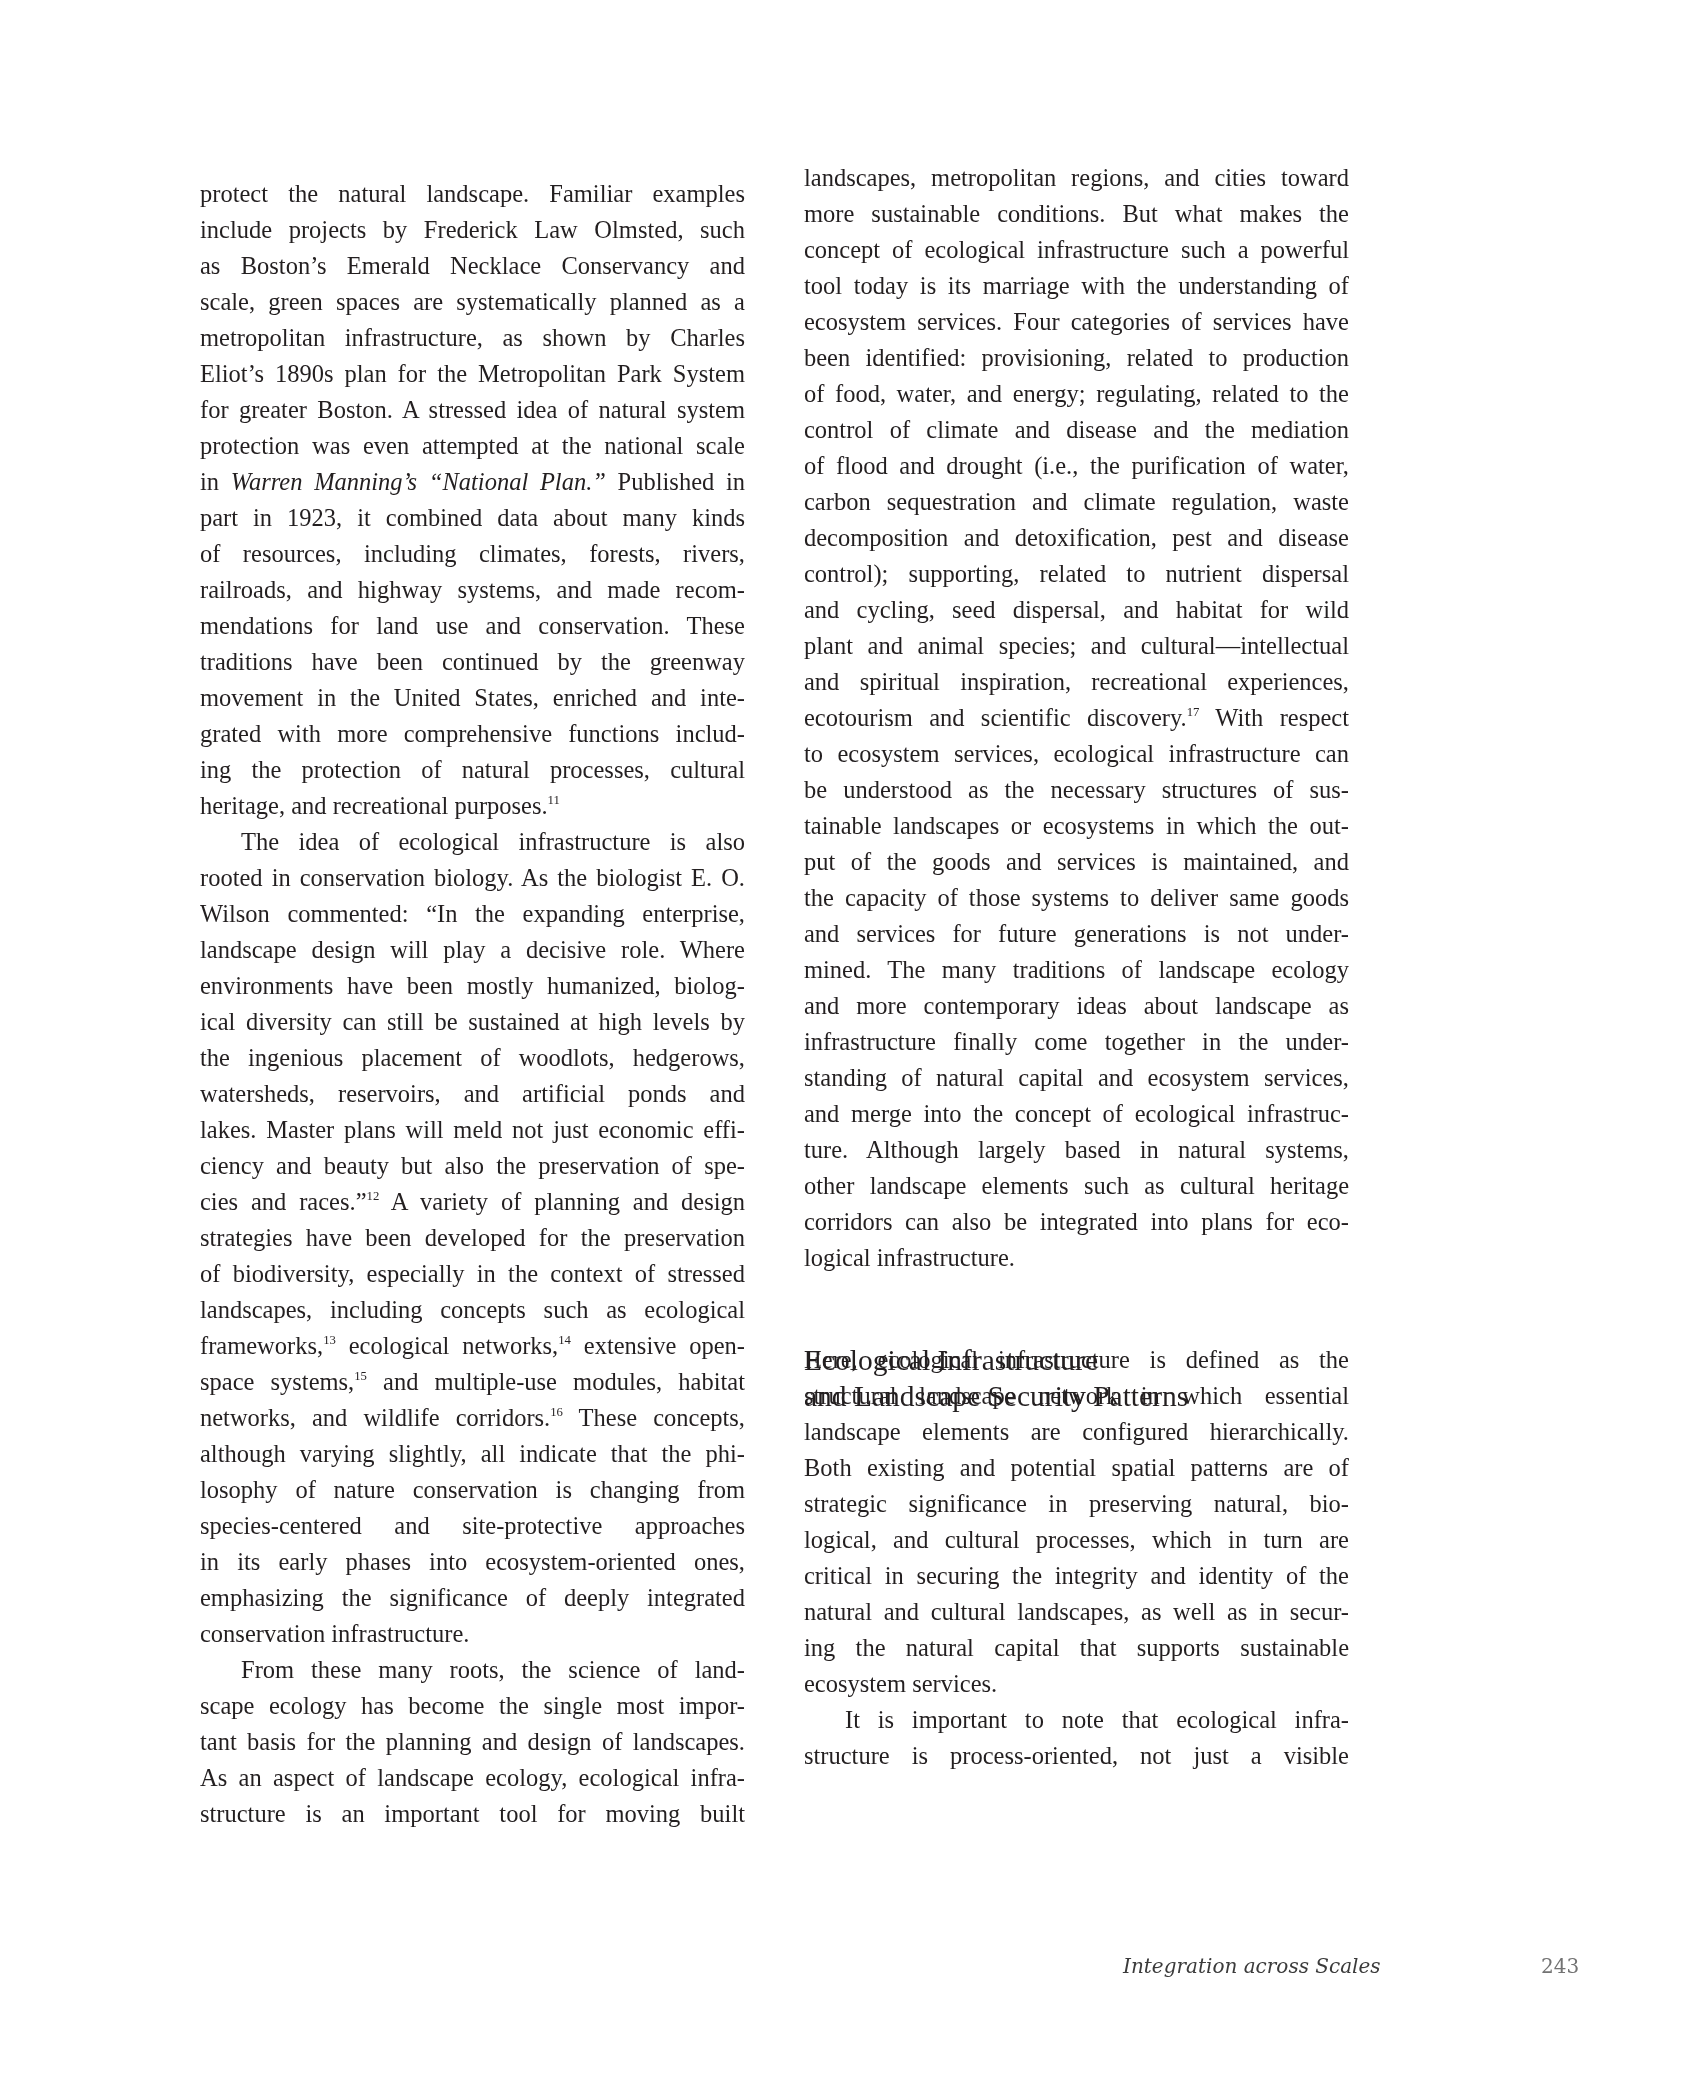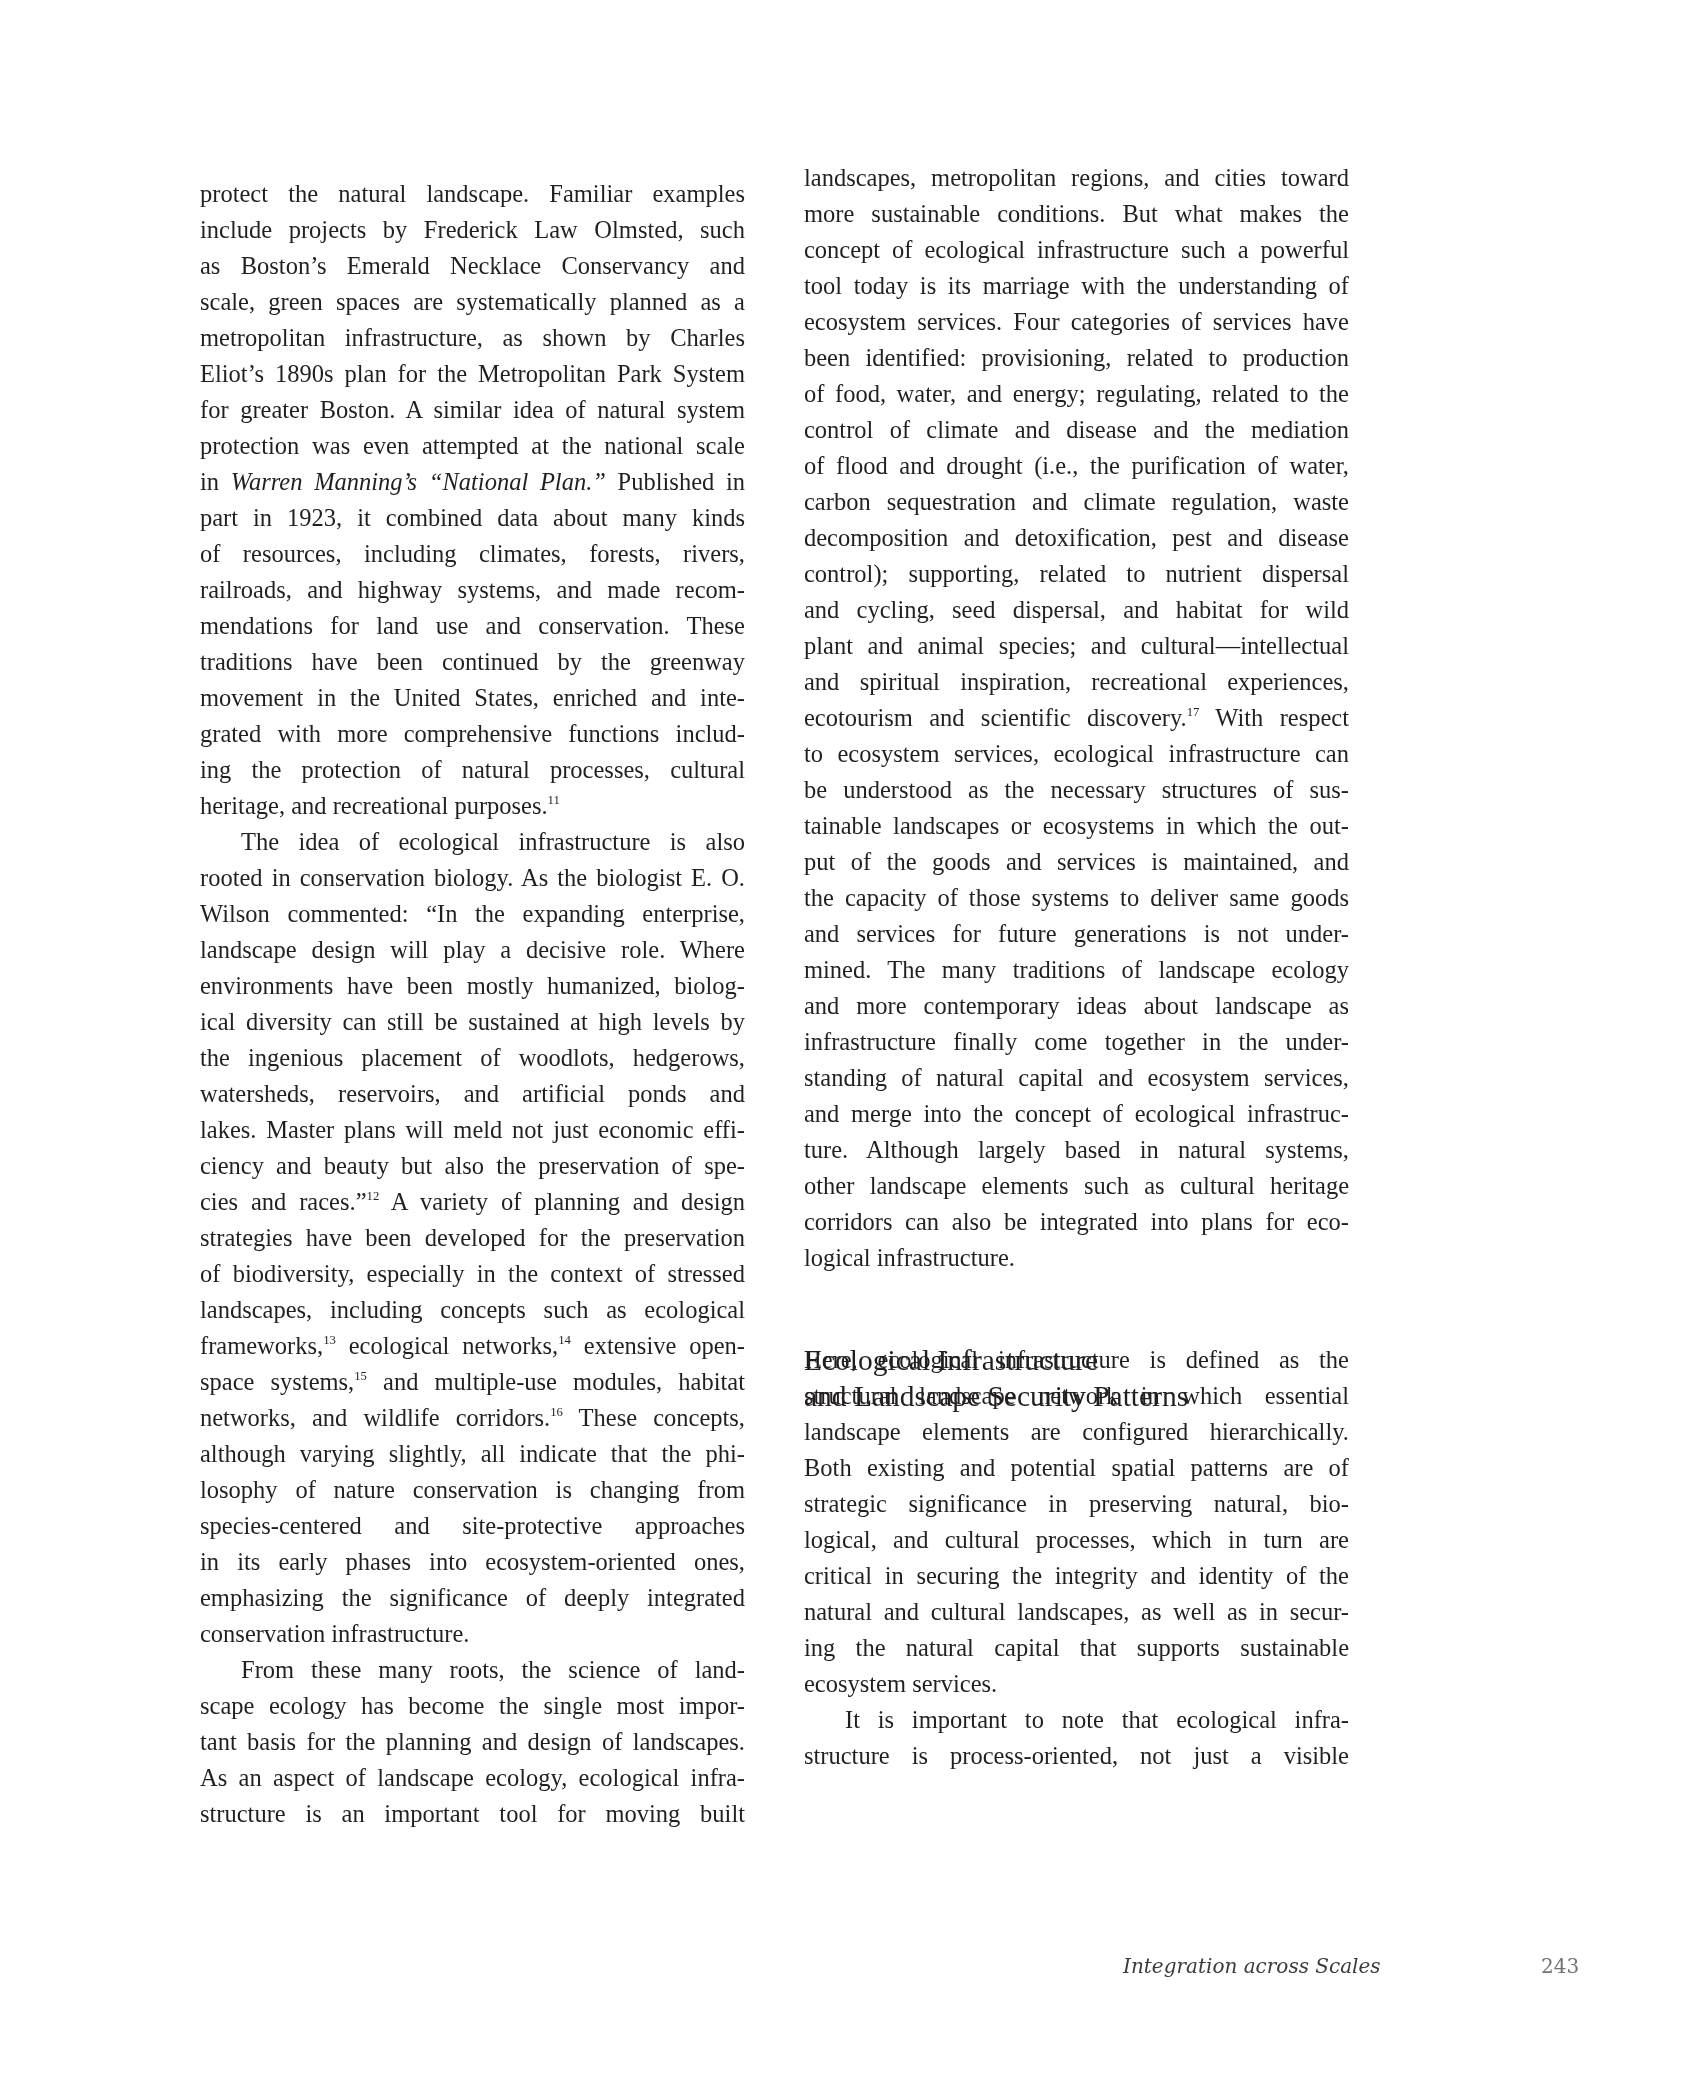--- a/index.html
+++ b/index.html
@@ -68,21 +68,21 @@
 
 <div class="page">
 
   <div class="col col-left" id="col-left">
       <div class="line">protect the natural landscape. Familiar examples</div>
       <div class="line">include projects by Frederick Law Olmsted, such</div>
       <div class="line">as Boston’s Emerald Necklace Conservancy and</div>
       <div class="line">scale, green spaces are systematically planned as a</div>
       <div class="line">metropolitan infrastructure, as shown by Charles</div>
       <div class="line">Eliot’s 1890s plan for the Metropolitan Park System</div>
-      <div class="line">for greater Boston. A similar idea of natural system</div>
+      <div class="line">for greater Boston. A stressed idea of natural system</div>
       <div class="line">protection was even attempted at the national scale</div>
       <div class="line">in <em>Warren Manning’s “National Plan.”</em> Published in</div>
       <div class="line">part in 1923, it combined data about many kinds</div>
       <div class="line">of resources, including climates, forests, rivers,</div>
       <div class="line">railroads, and highway systems, and made recom-</div>
       <div class="line">mendations for land use and conservation. These</div>
       <div class="line">traditions have been continued by the greenway</div>
       <div class="line">movement in the United States, enriched and inte-</div>
       <div class="line">grated with more comprehensive functions includ-</div>
       <div class="line">ing the protection of natural processes, cultural</div>

